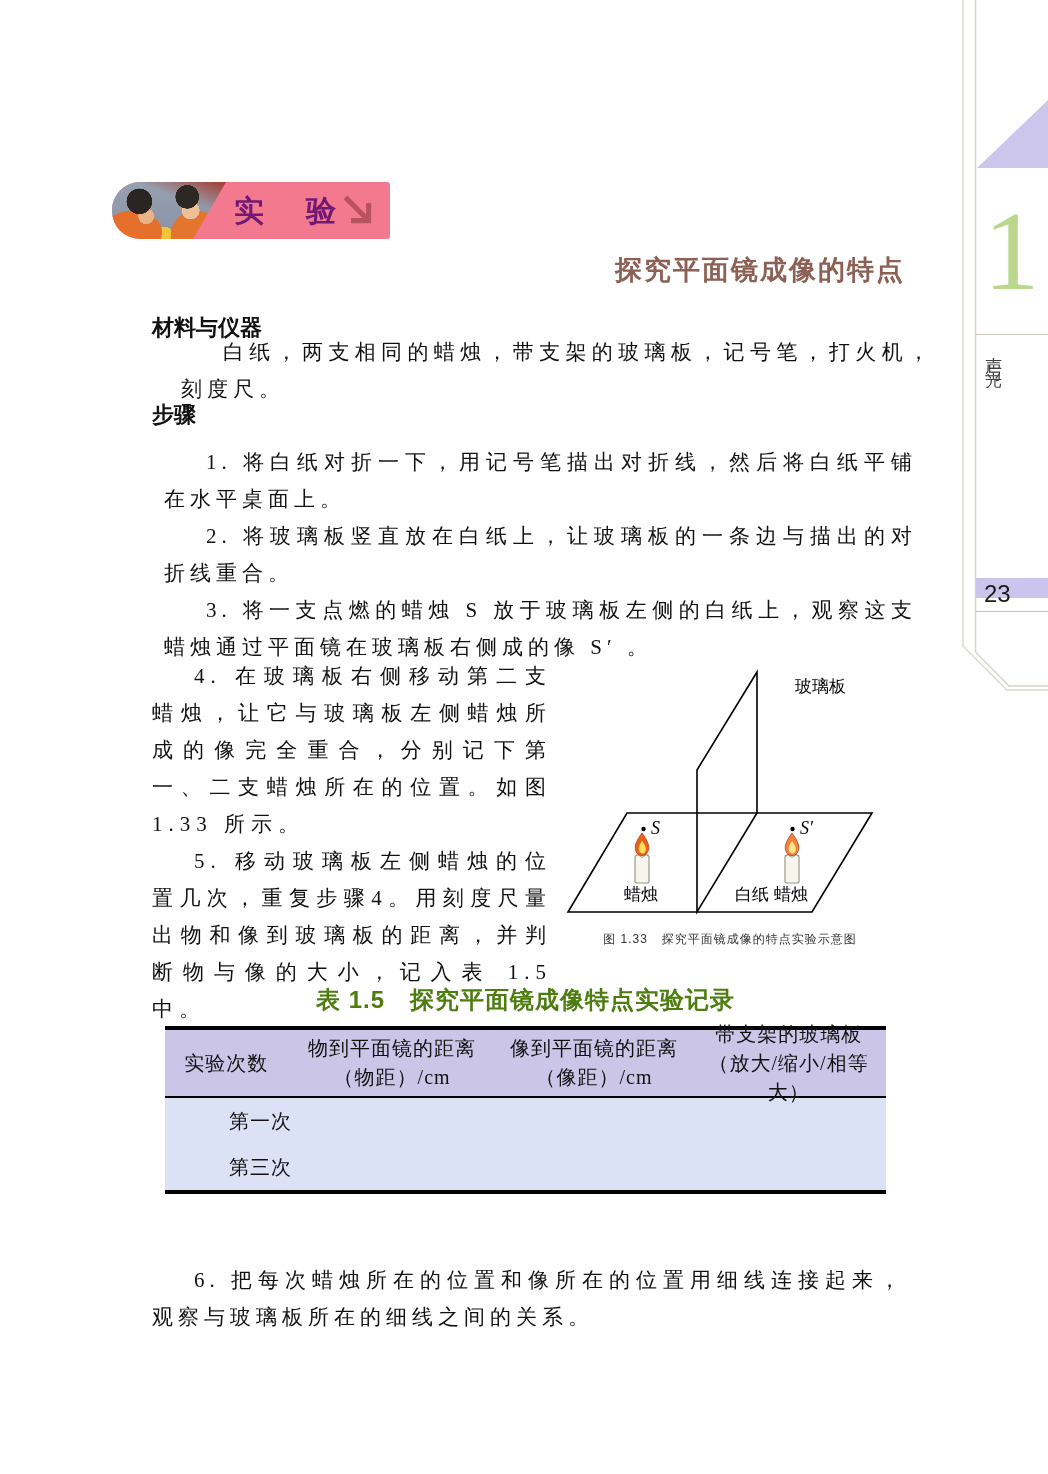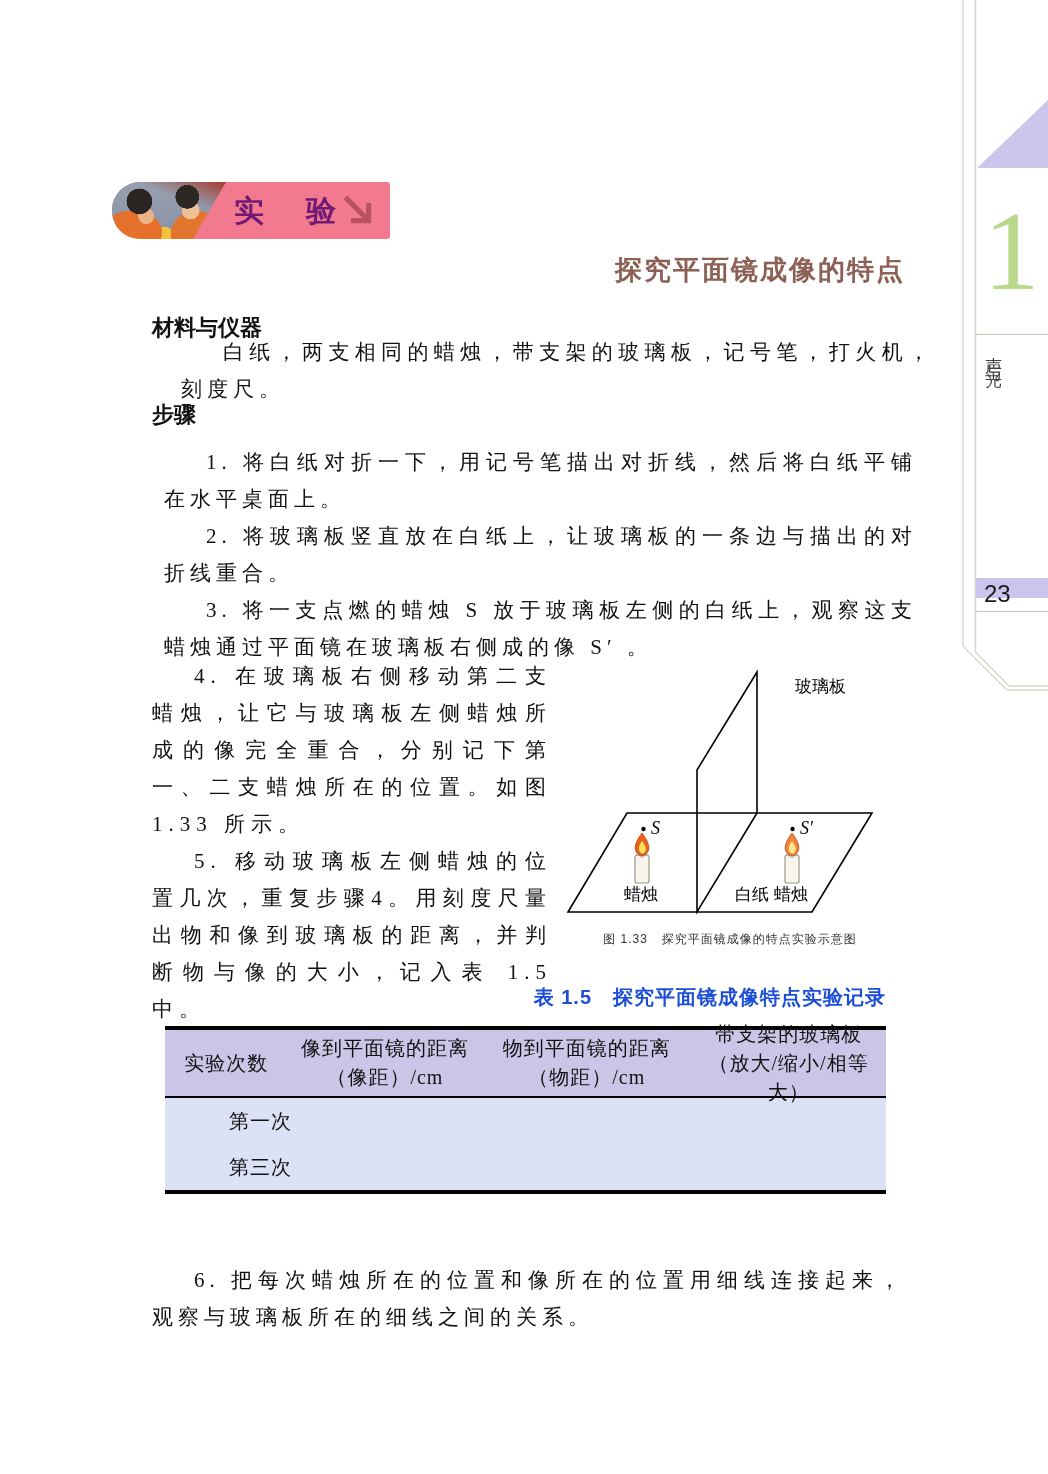--- a/index.html
+++ b/index.html
@@ -60,23 +60,23 @@
   
   .figure-wrap { position:absolute; left:555px; top:650px; width:360px; height:300px; }
   .fig-caption {
     position:absolute; left:543px; top:931px; width:374px; text-align:center;
     font-family:"Liberation Sans","DejaVu Sans",sans-serif;
     font-size:12px; color:#333; letter-spacing:1px;
   }
   .fig-caption .cap-label { margin-right:14px; }
   
   .table-title {
-    position:absolute; left:165px; top:984px; width:721px; text-align:right;
-    font-family:"Liberation Sans","DejaVu Sans",sans-serif;
-    font-weight:bold; font-size:20px; color:#1d4ed8; letter-spacing:1px;
+    position:absolute; left:165px; top:984px; width:721px; text-align:center;
+    font-family:"Liberation Sans","DejaVu Sans",sans-serif;
+    font-weight:bold; font-size:24px; color:#4d7c0f; letter-spacing:1px;
   }
   .exp-table { position:absolute; left:165px; top:1026px; width:721px; border-top:4px solid #000; border-bottom:4px solid #000; }
   .exp-thead {
     display:flex; background:#cbc5e7; border-bottom:2px solid #000;
     height:68px; align-items:center;
   }
   .exp-th {
     display:flex; flex-direction:column; justify-content:center; align-items:center;
     font-size:20px; line-height:29px; color:#111; letter-spacing:1px; text-align:center;
   }
@@ -181,27 +181,27 @@
 
   <div class="table-title">
     <span>表 1.5</span> <span>探究平面镜成像特点实验记录</span>
   </div>
   <div class="exp-table">
     <div class="exp-thead">
       <div class="exp-th col-1">
         <span class="th-line">实验次数</span>
 
       </div>
+      <div class="exp-th col-2">
+        <span class="th-line">物到平面镜的距离</span>
+        <span class="th-line">（物距）/cm</span>
+      </div>
       <div class="exp-th col-3">
         <span class="th-line">像到平面镜的距离</span>
         <span class="th-line">（像距）/cm</span>
-      </div>
-      <div class="exp-th col-2">
-        <span class="th-line">物到平面镜的距离</span>
-        <span class="th-line">（物距）/cm</span>
       </div>
       <div class="exp-th col-4">
         <span class="th-line">带支架的玻璃板</span>
         <span class="th-line">（放大/缩小/相等大）</span>
       </div>
     </div>
     <div class="exp-tbody">
       <div class="exp-row">
         <span>第一次</span>
       </div>

